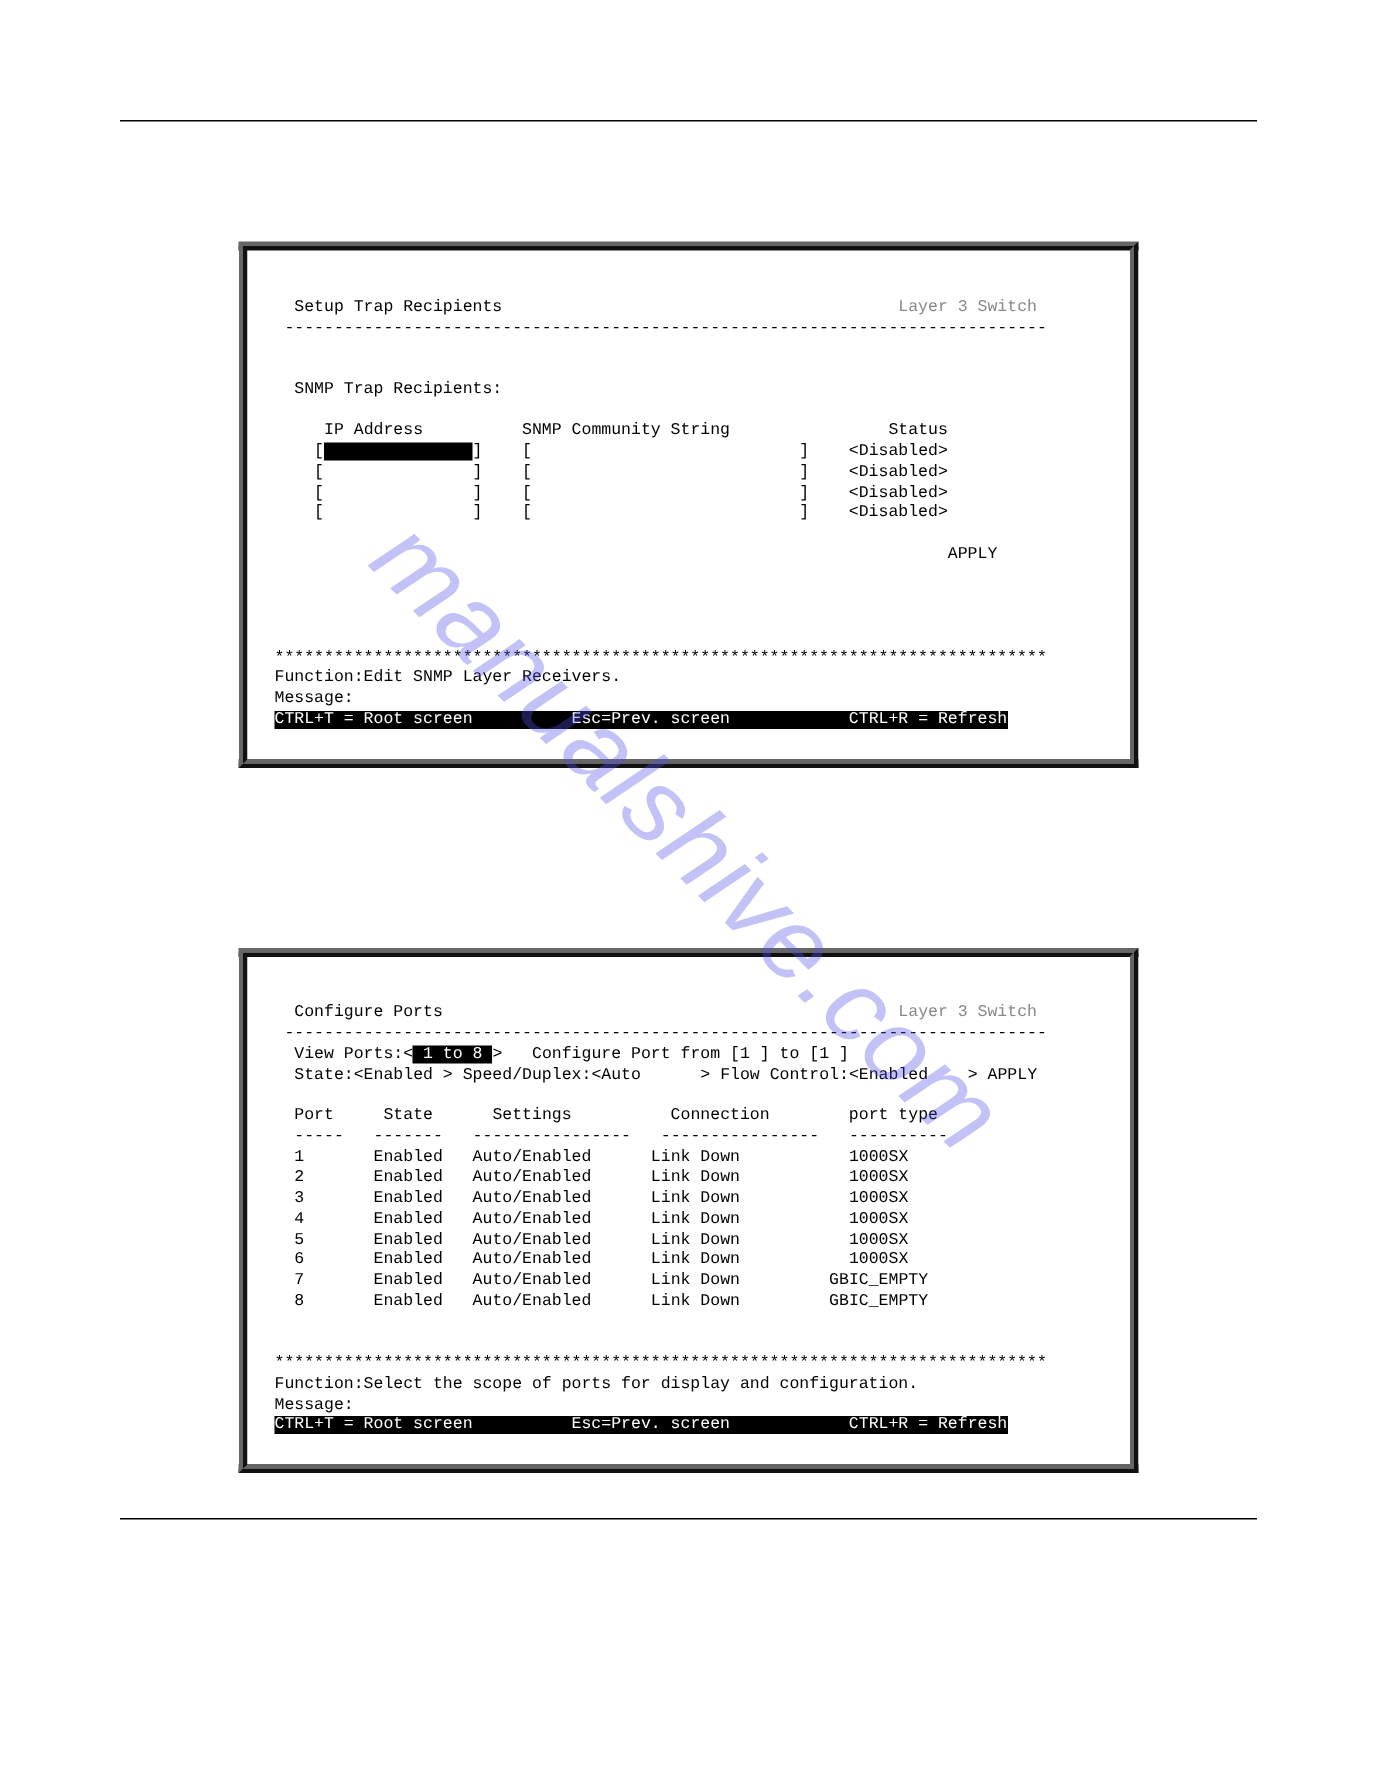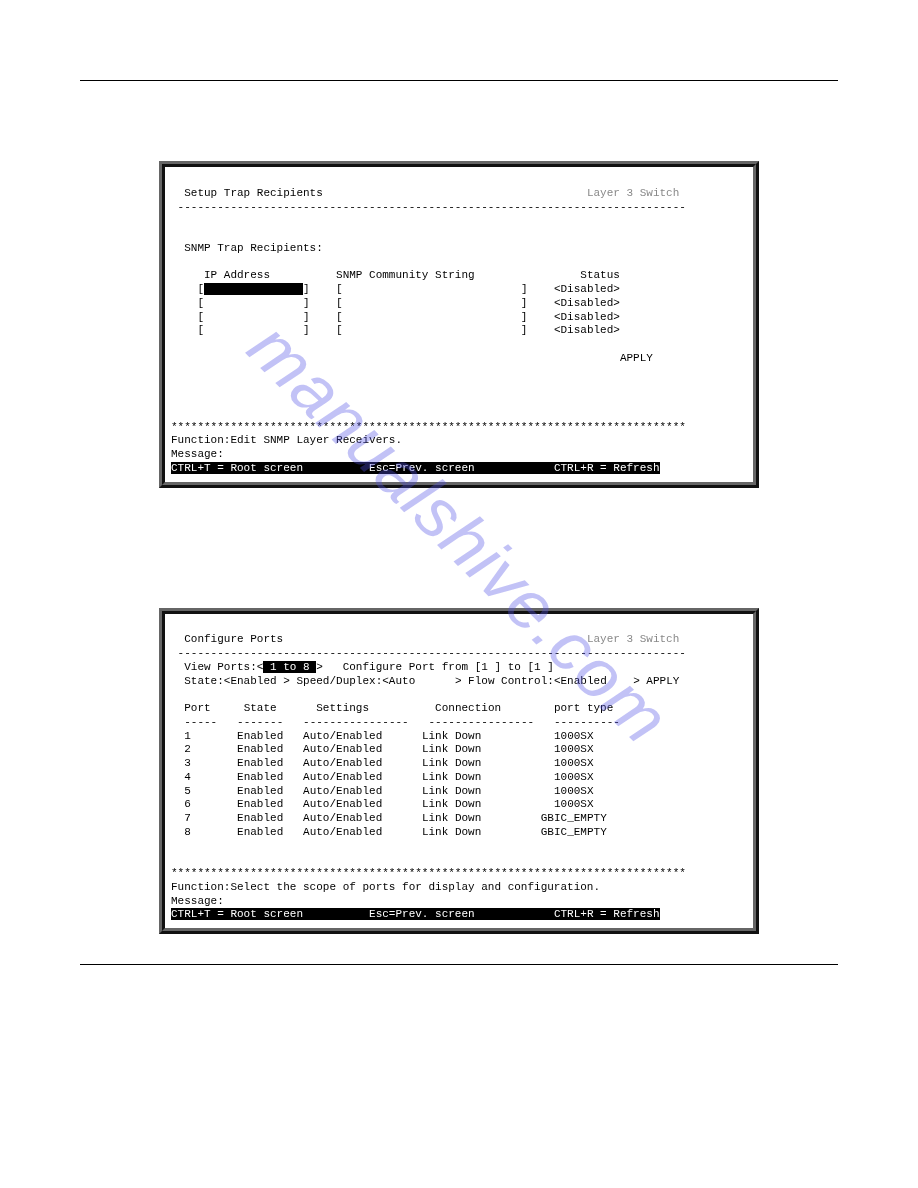--- a/index.html
+++ b/index.html
@@ -20,21 +20,21 @@
     margin: 20px 0 80px 0;
   }
   .bottom-rule {
     margin: 30px 0 40px 0;
   }
   .terminal-frame {
     border: 4px double #666;
     border-width: 6px;
     border-style: ridge;
     background: #fff;
-    padding: 6px;
+    padding: 18px;
     margin: 0 auto 120px auto;
     width: 600px;
     box-sizing: border-box;
   }
   .terminal {
     font-family: "Courier New", monospace;
     font-size: 11px;
     line-height: 1.25;
     white-space: pre;
     color: #000;

